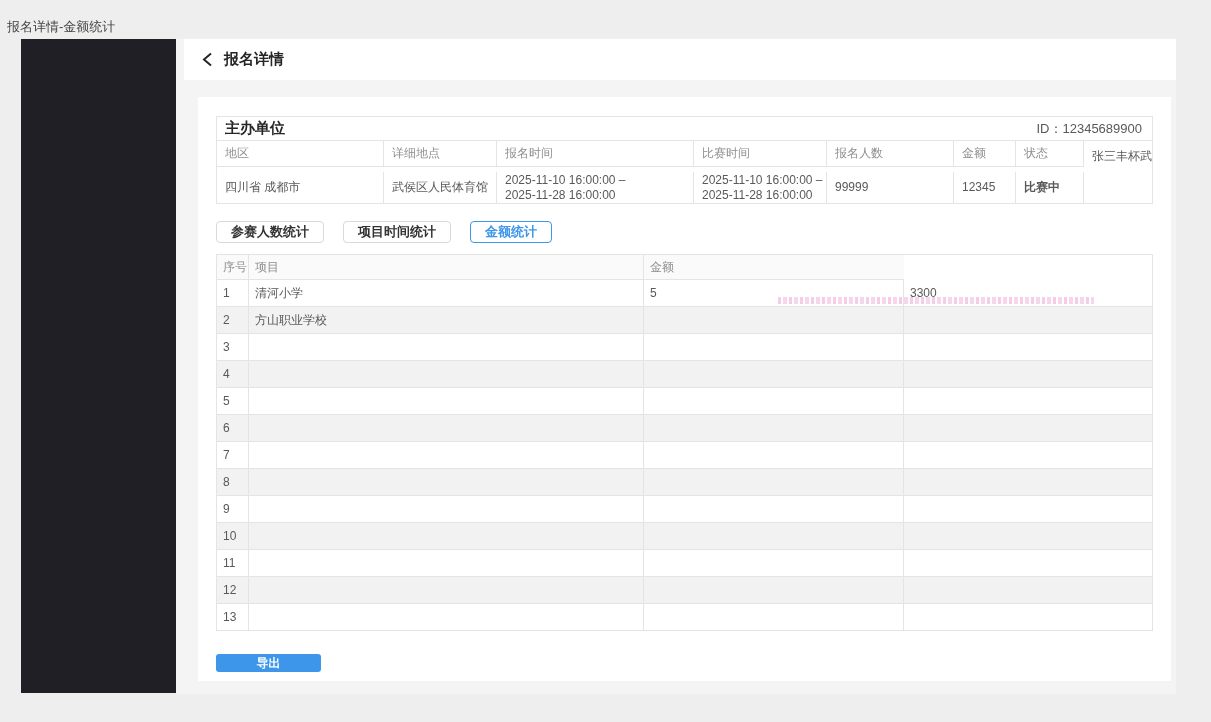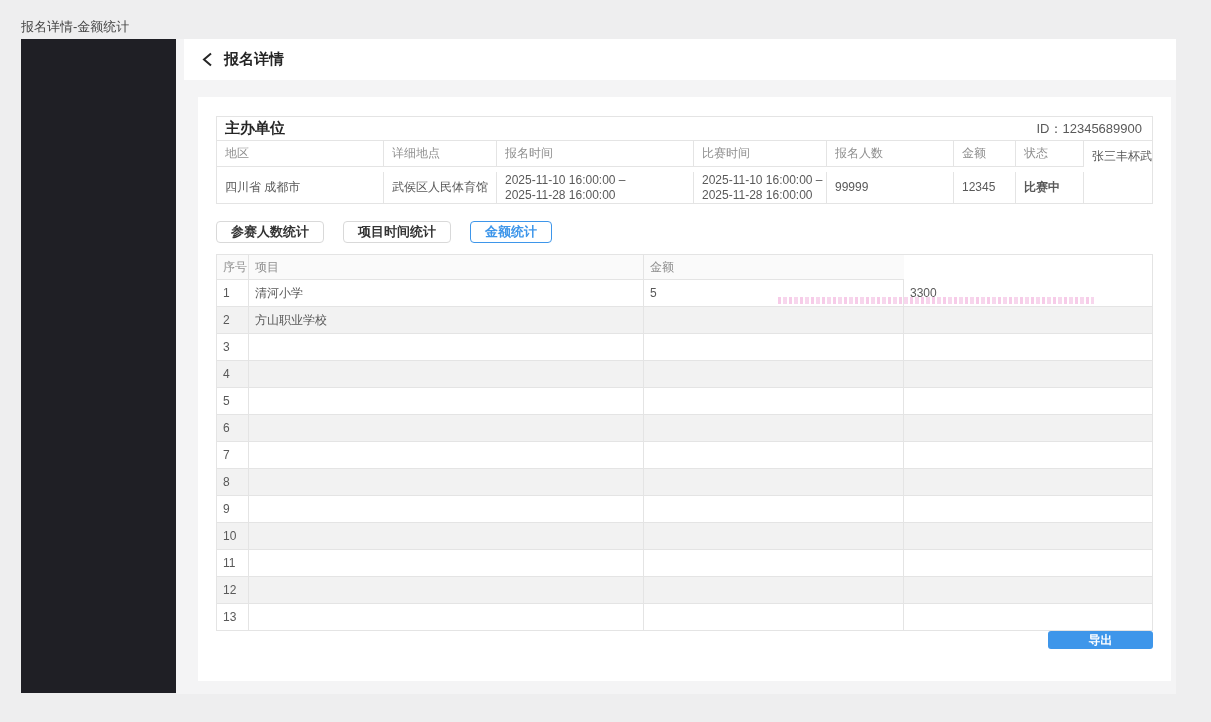--- a/index.html
+++ b/index.html
@@ -13,21 +13,21 @@
   }
   *{box-sizing:border-box;margin:0;padding:0;}
   html,body{width:1211px;height:722px;}
   body{
     position:relative;
     background:#eeeeef;
     font-family:"Liberation Sans","DejaVu Sans",sans-serif;
     overflow:hidden;
   }
   .page-title{
-    position:absolute;left:21px;top:18px;
+    position:absolute;left:7px;top:18px;
     font-size:13px;color:#454545;
   }
   .sidebar{
     position:absolute;left:21px;top:39px;
     width:155px;height:654px;
     background:var(--sidebar-bg);
   }
   .main{
     position:absolute;left:176px;top:39px;
     width:1000px;height:655px;
@@ -114,21 +114,21 @@
     opacity:.55;
     background:
       repeating-linear-gradient(90deg,
         rgba(235,130,200,.75) 0px, rgba(235,130,200,.75) 3px,
         rgba(255,255,255,0) 3px, rgba(255,255,255,0) 5px,
         rgba(230,120,195,.55) 5px, rgba(230,120,195,.55) 9px,
         rgba(255,255,255,0) 9px, rgba(255,255,255,0) 11px);
     pointer-events:none;
   }
   
-  .export-wrap{display:flex;justify-content:flex-end;}
+  .export-wrap{display:flex;justify-content:flex-start;margin-top:23px;}
   .export-button{
     width:105px;height:18px;
     background:var(--accent);color:#fff;
     border:none;border-radius:3px;
     font-size:12px;font-weight:700;
     font-family:inherit;
     display:flex;align-items:center;justify-content:center;
     cursor:pointer;
   }
 </style>

